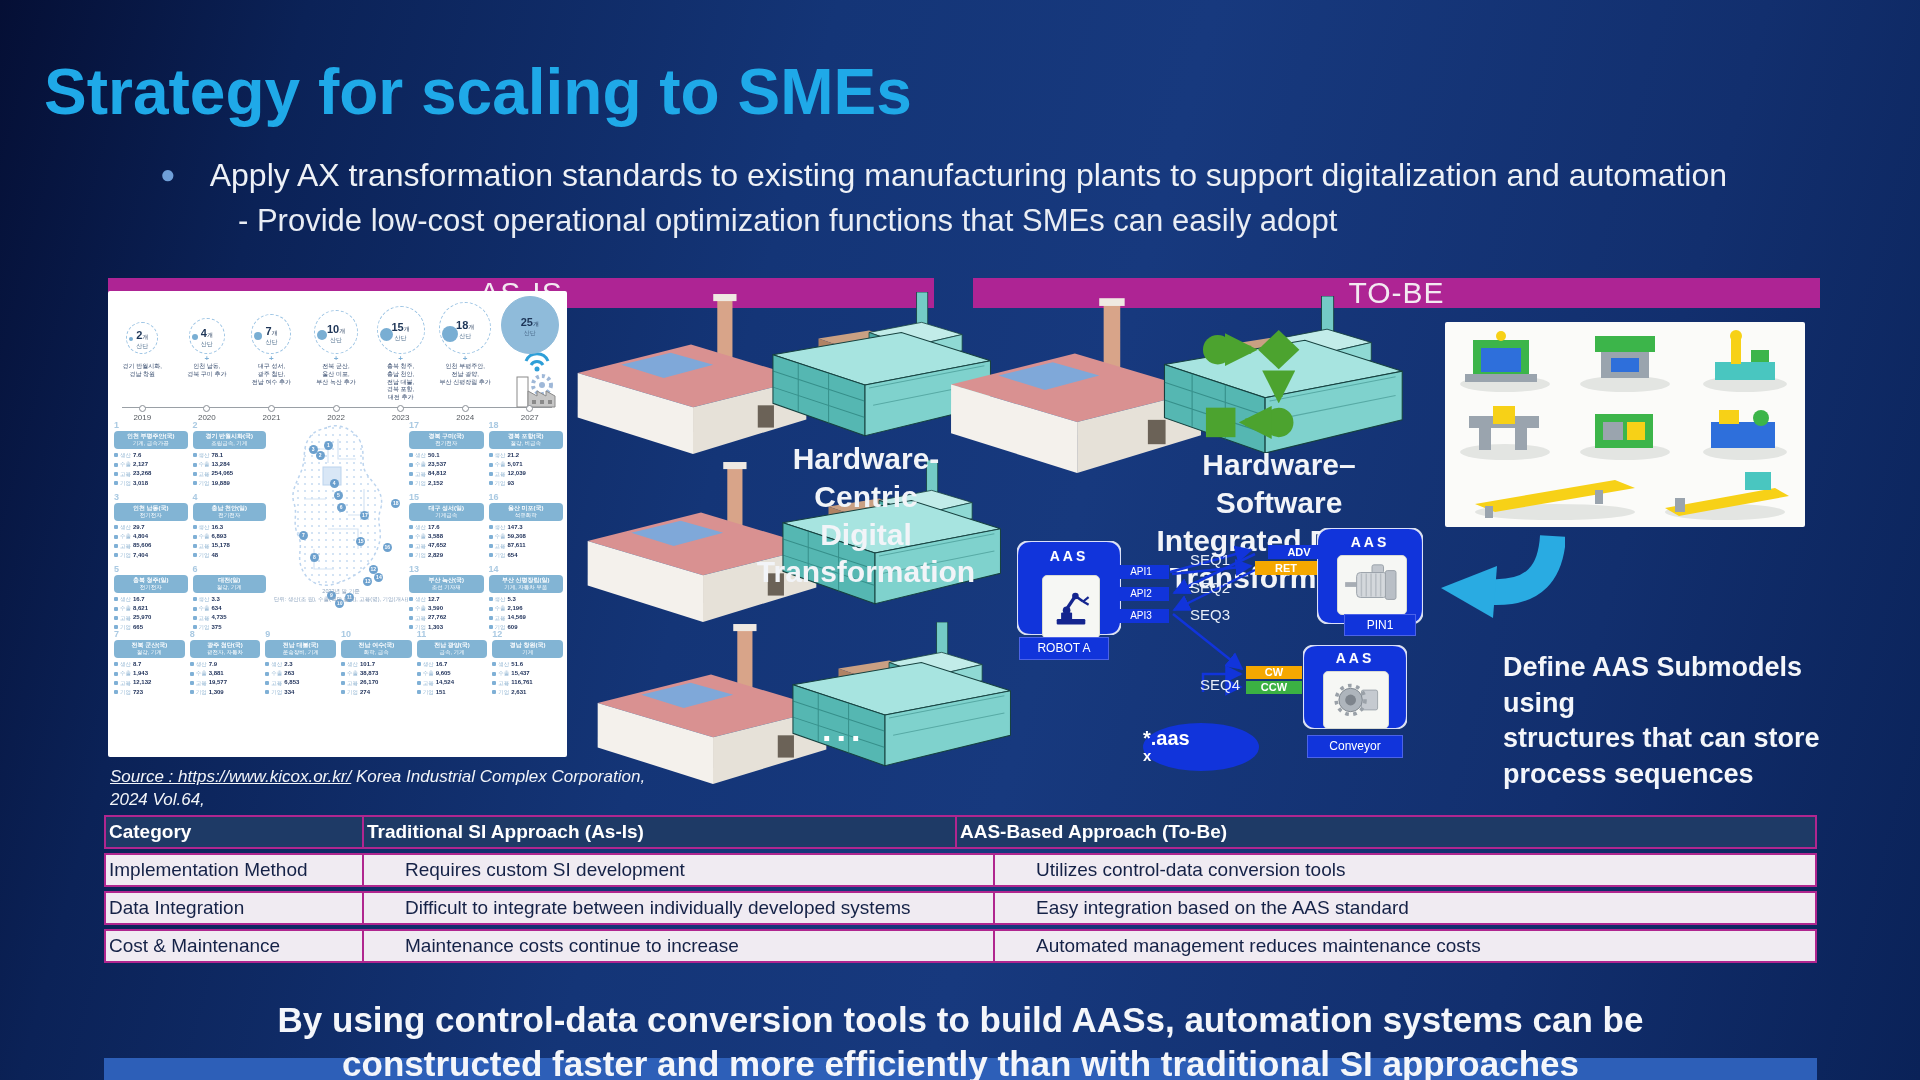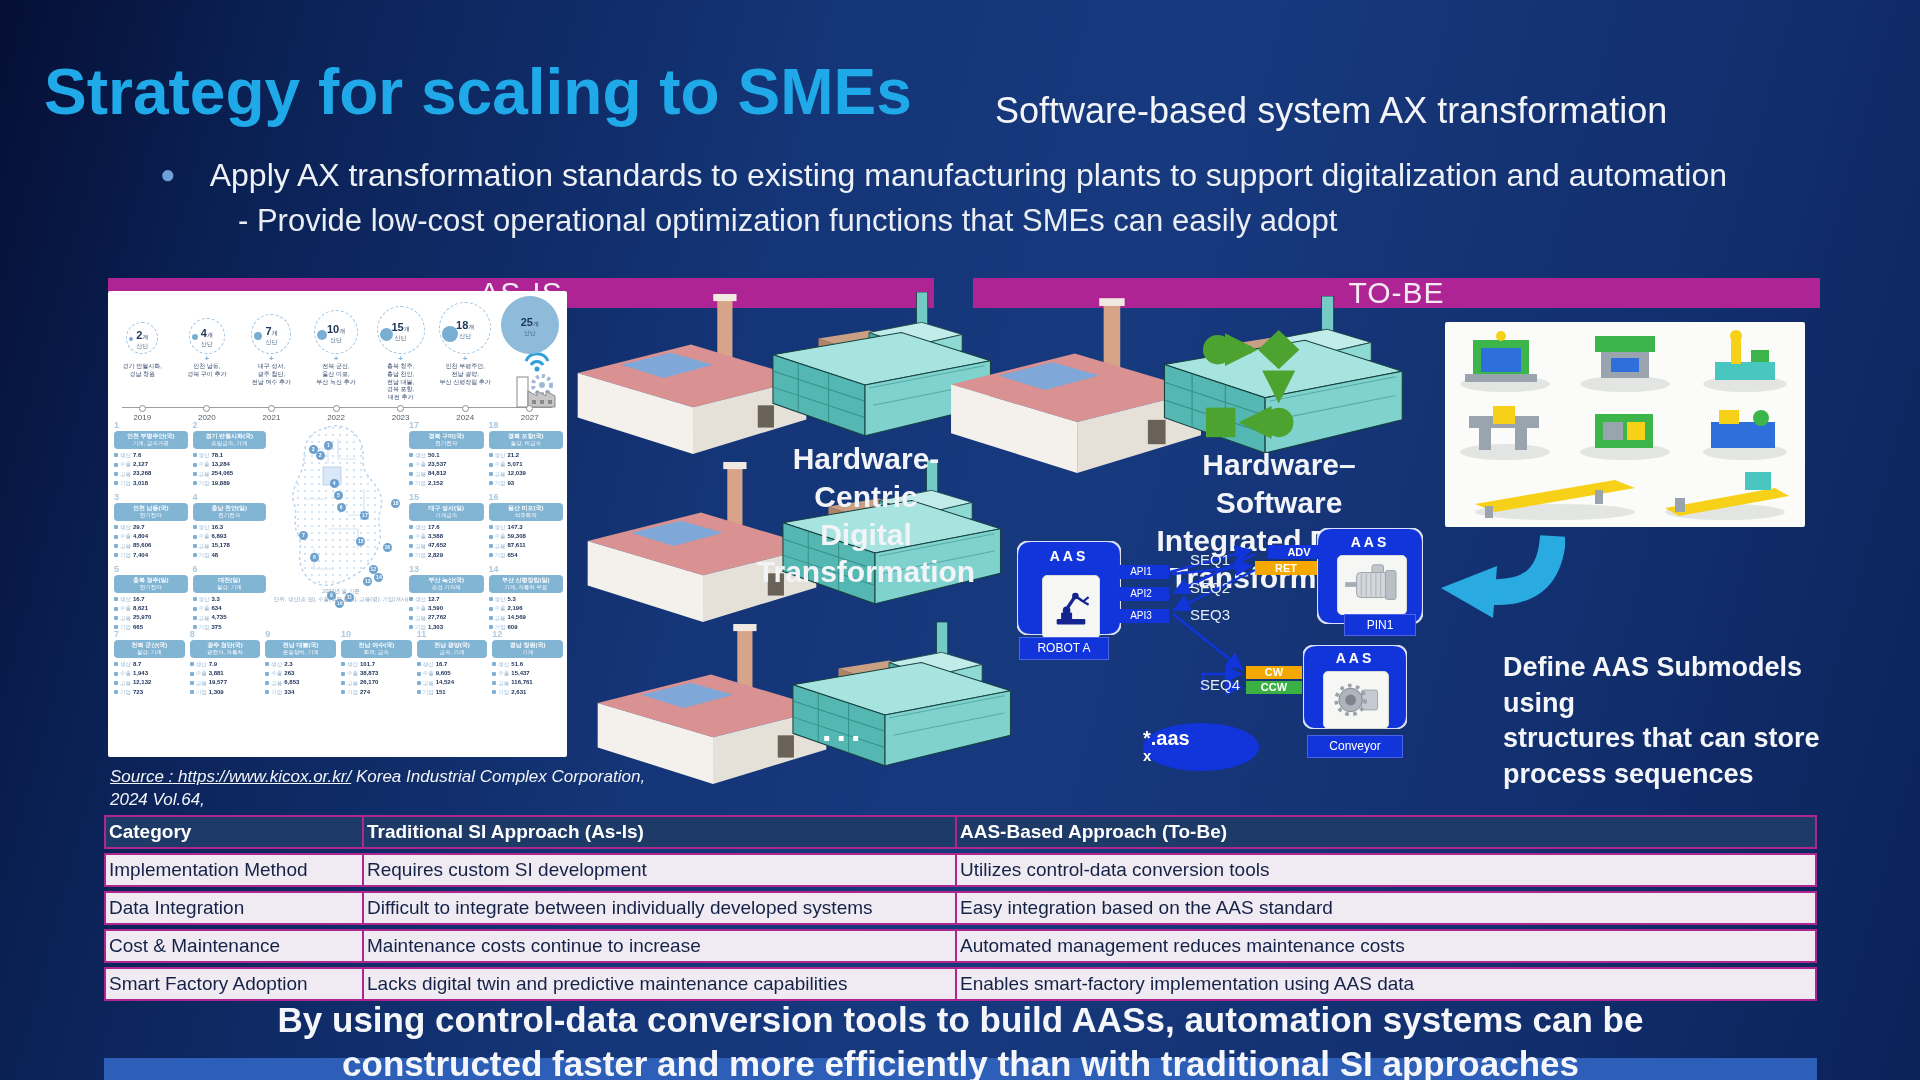--- a/index.html
+++ b/index.html
@@ -87,21 +87,21 @@
   #aas-file{left:1143px;top:723px;width:116px;height:48px;background:#1134db;border-radius:50%;color:#fff;text-align:left;}
   #aas-file .l1{font-size:20px;font-weight:700;padding-top:5px;line-height:1;}
   #aas-file .l2{font-size:15px;font-weight:700;line-height:1.1;}
 
   
   #cmp-table{left:104px;top:815px;width:1713px;}
   .trow{display:grid;grid-template-columns:258px 593px 1fr;border:2px solid #b0268f;margin-bottom:4px;}
   .trow>div{padding:0 3px;height:30px;line-height:30px;overflow:hidden;white-space:nowrap;}
   .trow>div:not(:last-child){border-right:2px solid #b0268f;}
   .thead{background:#1e3a66;color:#fff;font-weight:700;font-size:19px;}
-  .tbody-row{background:#f0ebf2;color:#152247;font-size:19px;}
+  .tbody-row{background:#f0ebf2;color:#152247;font-size:19px;gap:38px;}
 
   
   #bottom-strip{left:104px;top:1058px;width:1713px;height:22px;background:#2d5fb8;z-index:0;}
   #conclusion{left:104px;top:998px;width:1713px;text-align:center;font-size:35px;font-weight:700;color:#f4f6fa;line-height:1.26;white-space:pre-line;z-index:2;}
 </style>
 </head>
 <body>
 
 <svg width="0" height="0" style="position:absolute">
   <defs>
@@ -133,21 +133,20 @@
     </marker>
     <marker id="arrg" viewBox="0 0 10 10" refX="8" refY="5" markerWidth="4.2" markerHeight="4.2" orient="auto-start-reverse">
       <path d="M0,0 L10,5 L0,10 Z" fill="#4ca32f"></path>
     </marker>
   </defs>
 </svg>
 
 <div id="stage">
 
   <div class="abs" id="page-title">Strategy for scaling to SMEs</div>
-  <div class="abs" id="page-subtitle">Software-based system AX transformation</div>
   <div class="abs" id="bullet-row"><span class="dot">●</span><span>Apply AX transformation standards to existing manufacturing plants to support digitalization and automation</span></div>
   <div class="abs" id="subbullet-row">-  Provide low-cost operational optimization functions that SMEs can easily adopt</div>
 
   <div class="abs section-bar" id="bar-asis">AS-IS</div>
   <div class="abs section-bar" id="bar-tobe">TO-BE</div>
 
   <div class="abs" id="info-panel">
     <div class="abs" id="tl-axis"></div>
     <div class="abs" id="tl-row">
 
@@ -1005,25 +1004,20 @@
           <div>Difficult to integrate between individually developed systems</div>
           <div>Easy integration based on the AAS standard</div>
         </div>
 
         <div class="trow tbody-row">
           <div>Cost &amp; Maintenance</div>
           <div>Maintenance costs continue to increase</div>
           <div>Automated management reduces maintenance costs</div>
         </div>
 
-        <div class="trow tbody-row">
-          <div>Smart Factory Adoption</div>
-          <div>Lacks digital twin and predictive maintenance capabilities</div>
-          <div>Enables smart-factory implementation using AAS data</div>
-        </div>
       </div>
   </div>
 
   <div class="abs" id="bottom-strip"></div>
   <div class="abs" id="conclusion">By using control-data conversion tools to build AASs, automation systems can be
 constructed faster and more efficiently than with traditional SI approaches</div>
 
 </div>
 
 </body></html>

